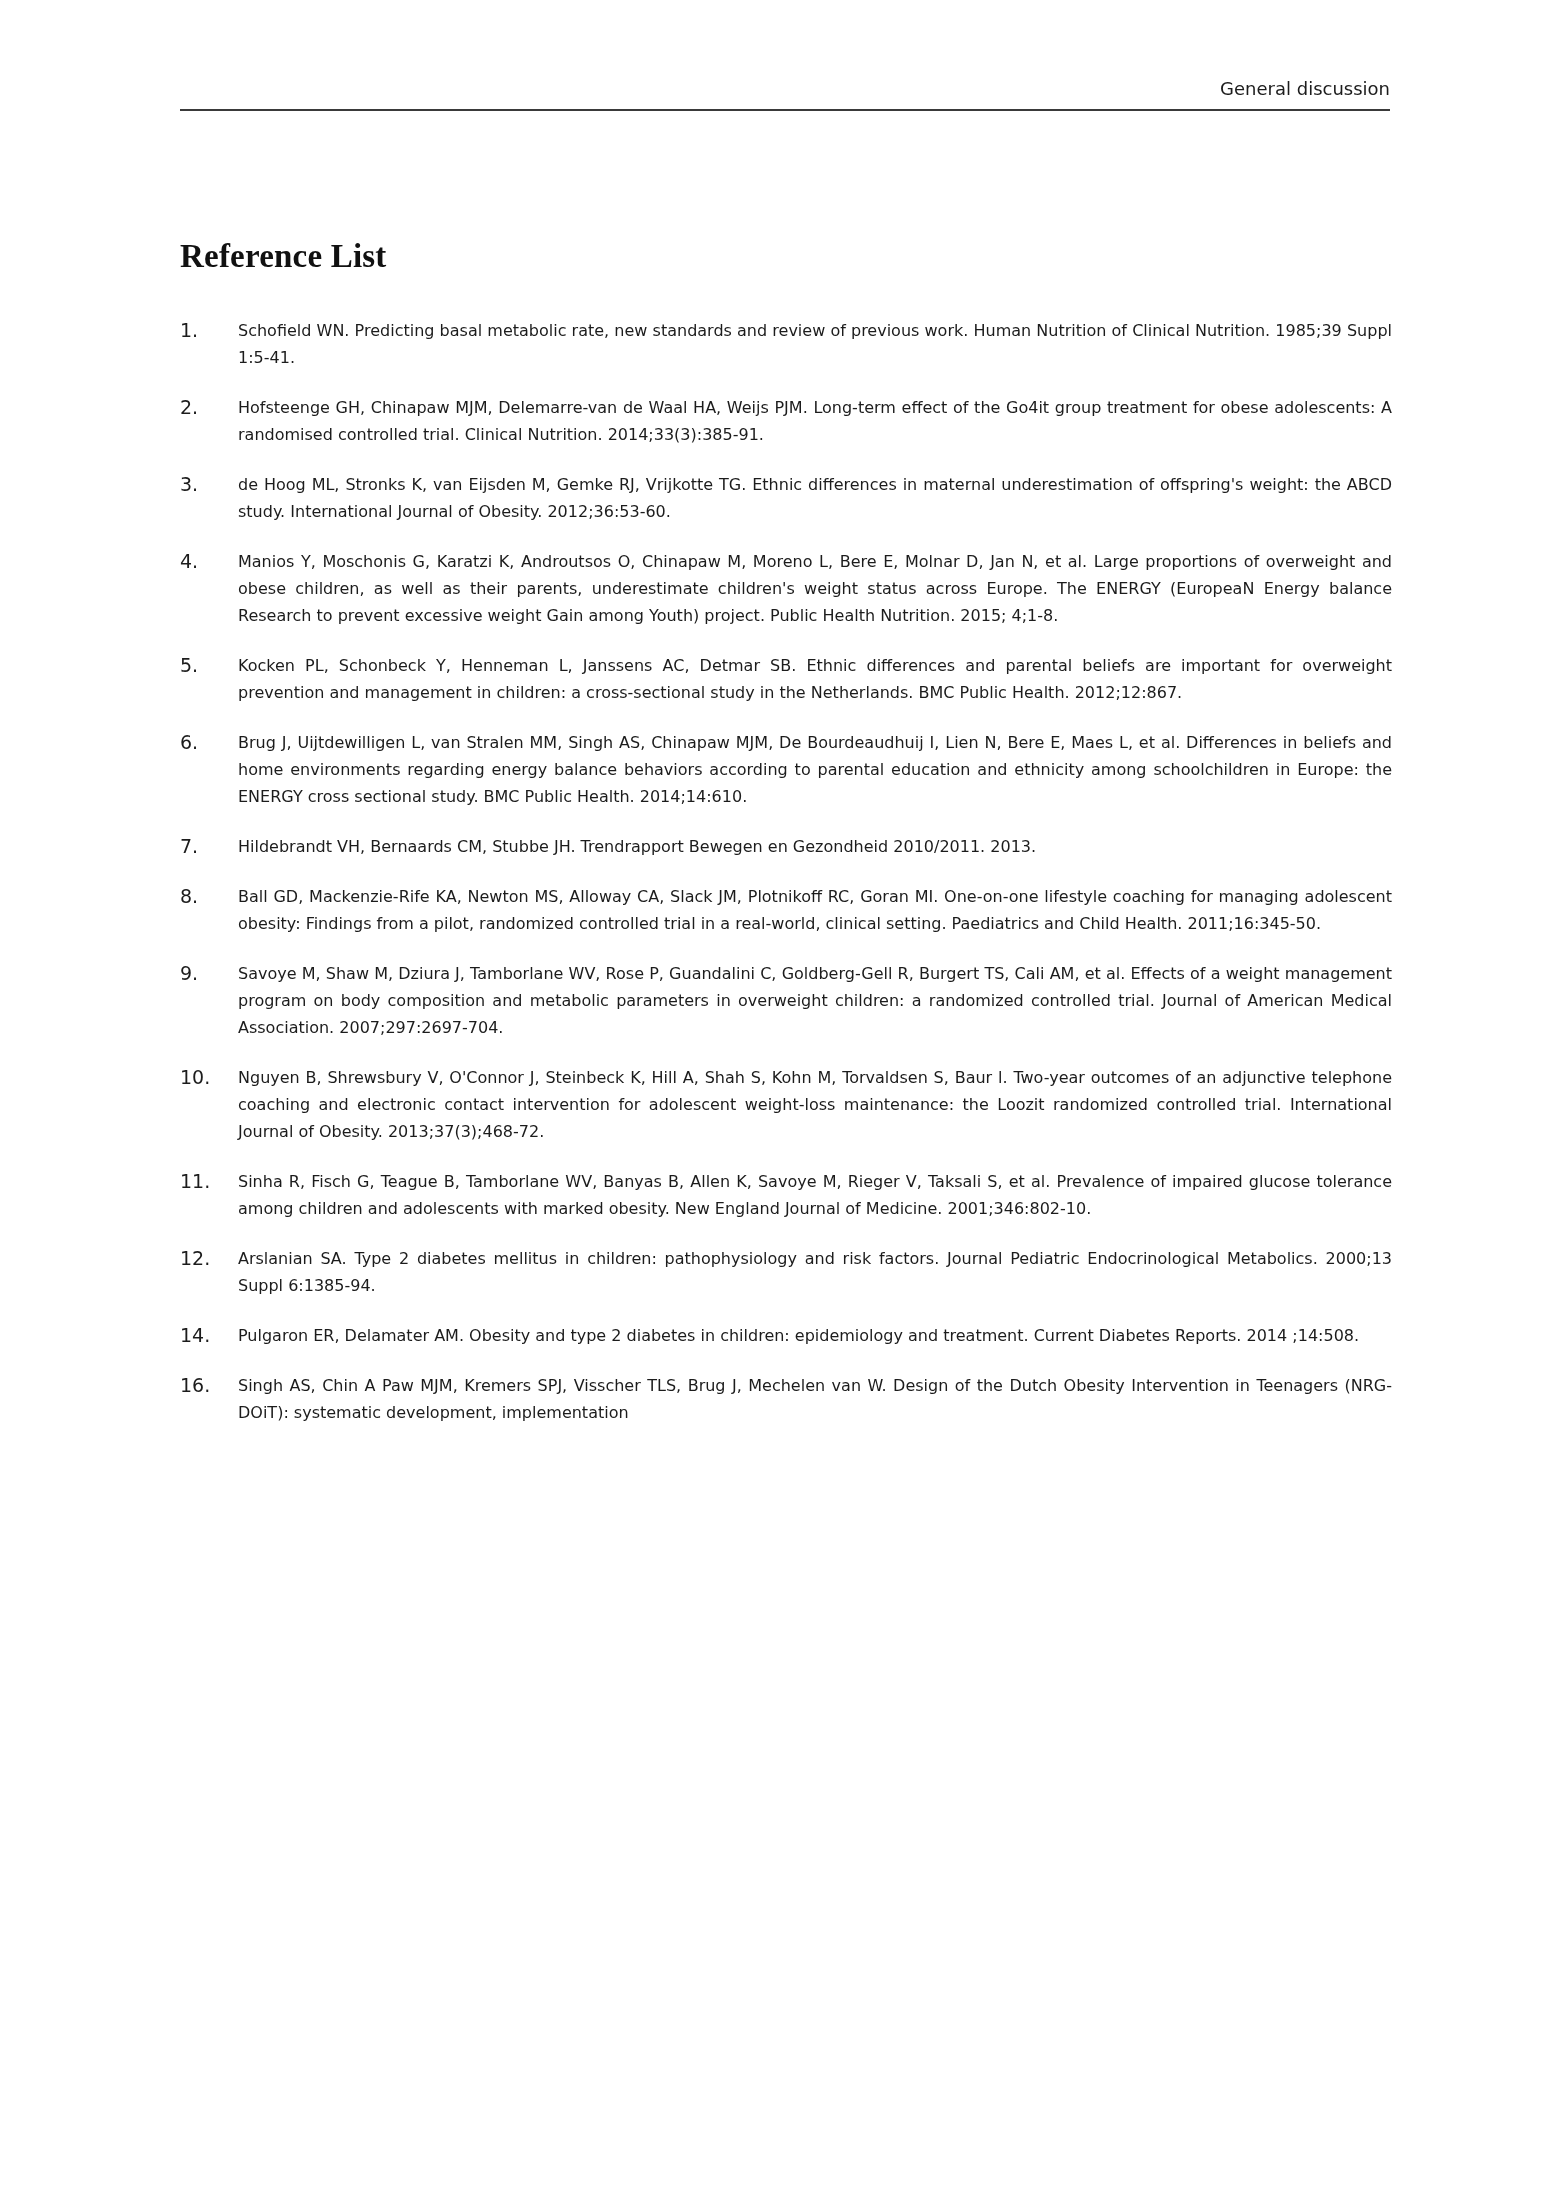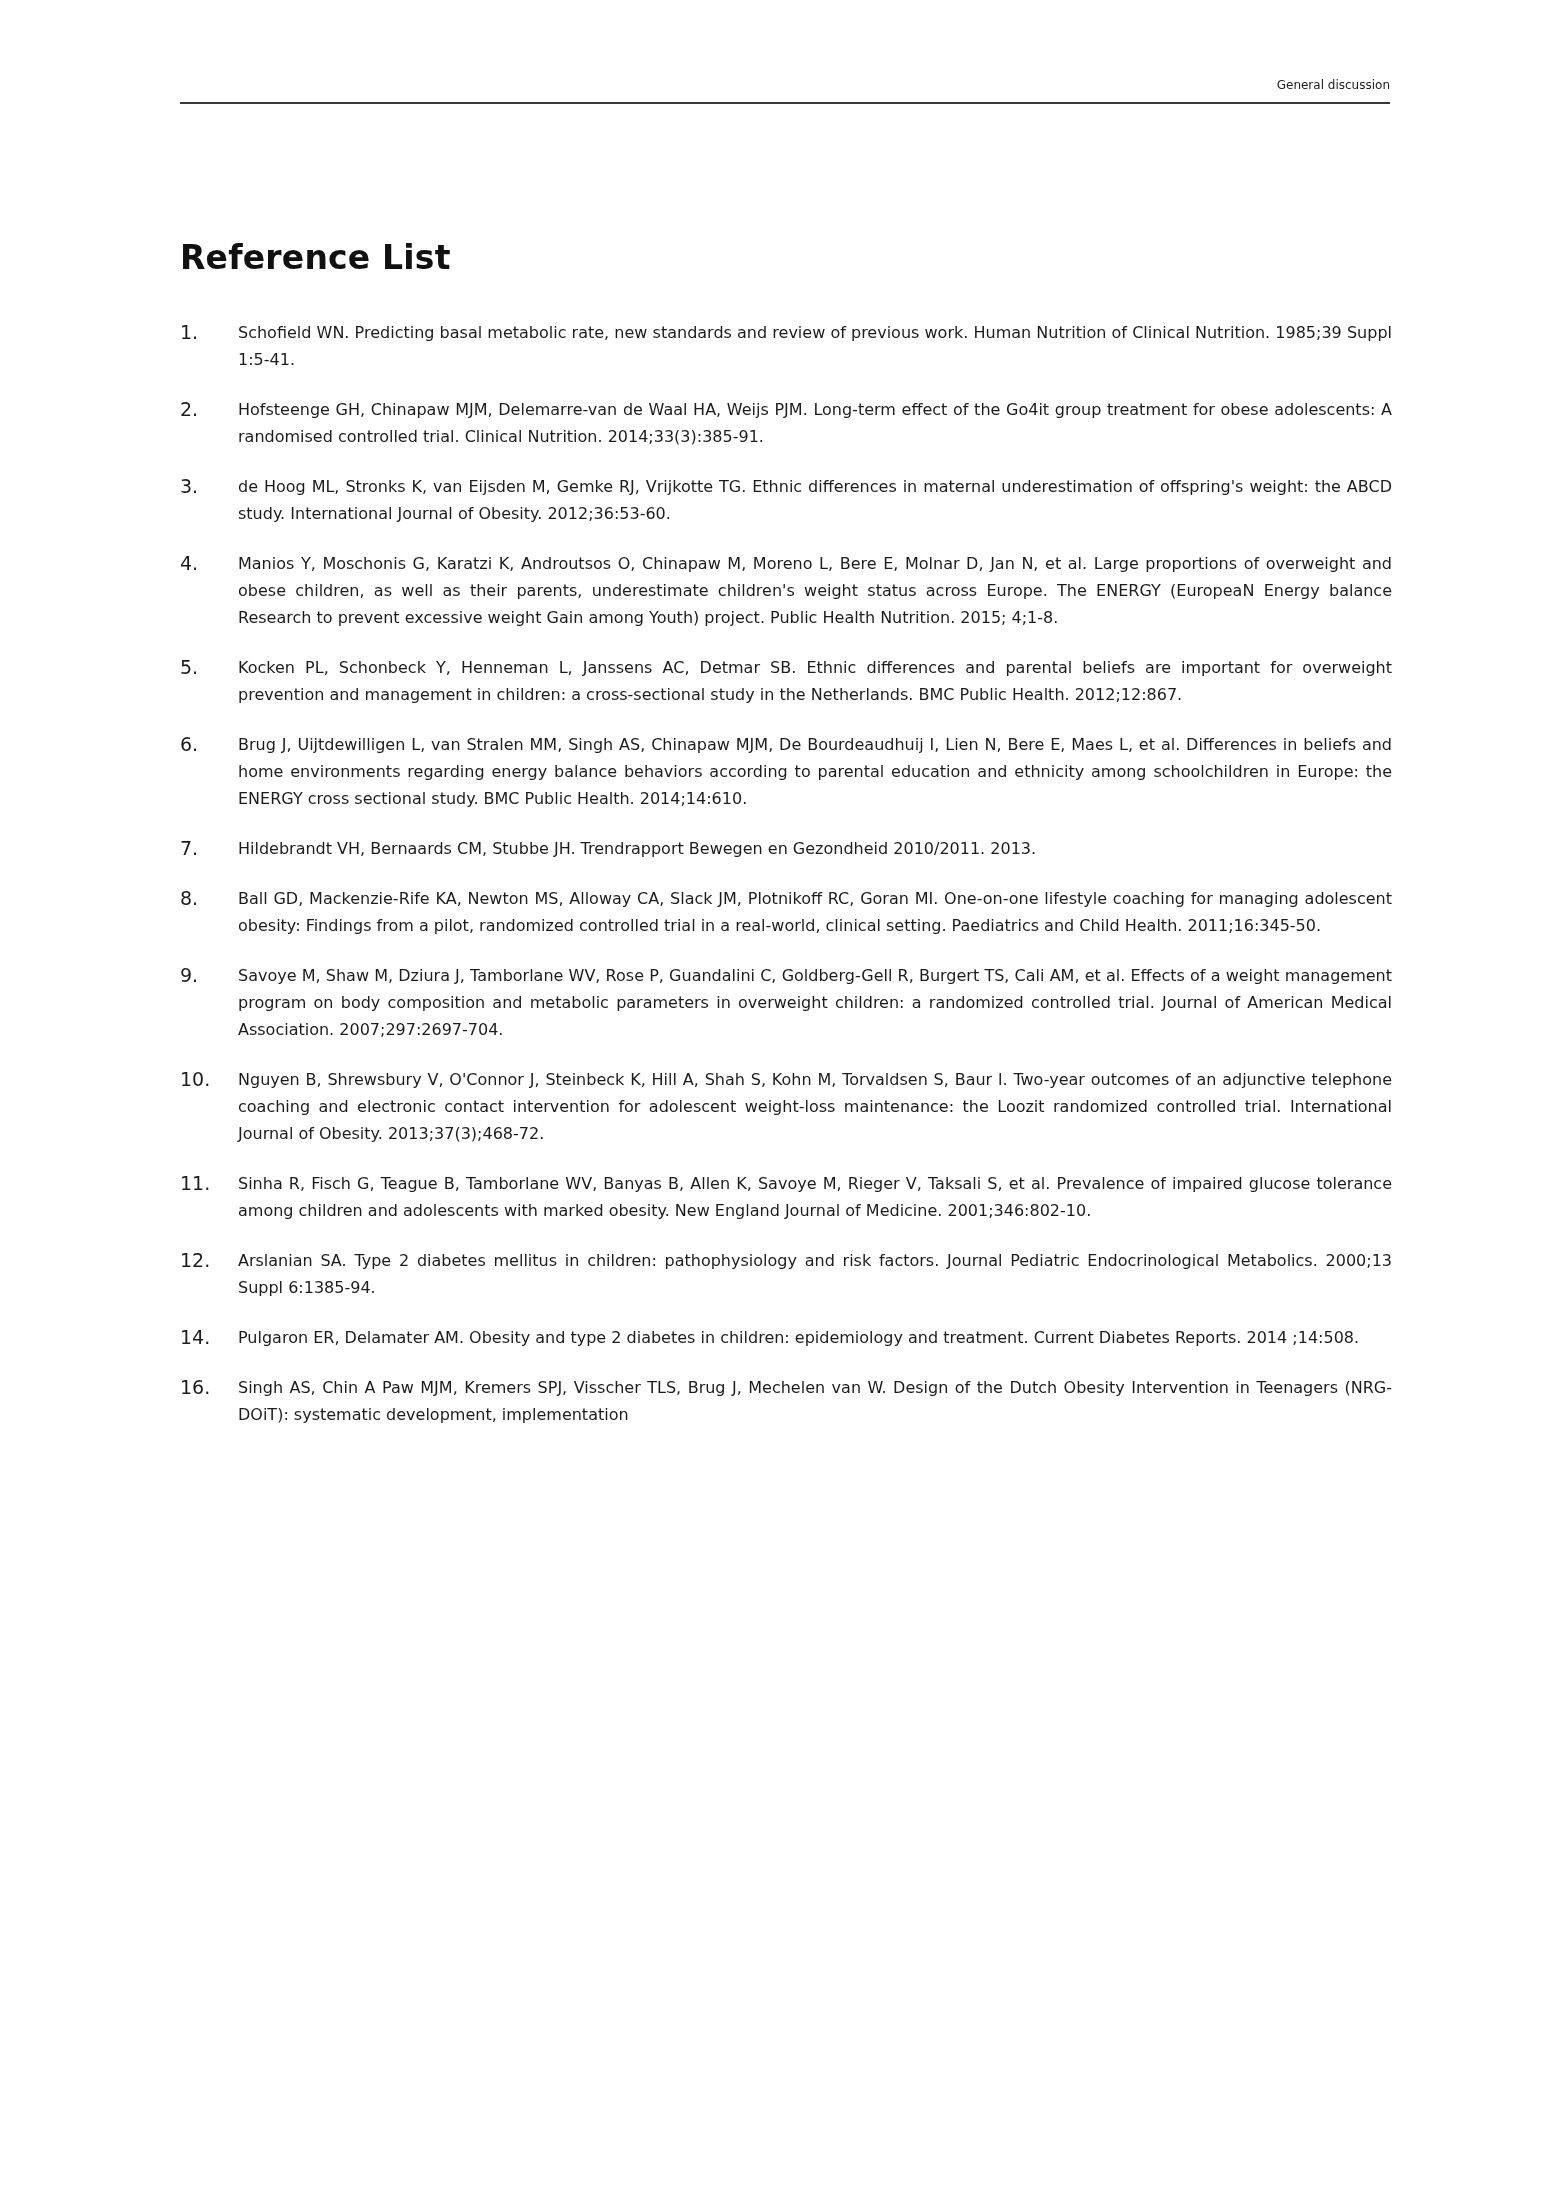--- a/index.html
+++ b/index.html
@@ -16,37 +16,38 @@
     position: absolute;
     inset: 0;
     background: #ffffff;
   }
   .header-area {
     position: absolute;
     top: 78px;
     left: 180px;
     width: 1210px;
     text-align: right;
-    font-size: 12px;
+    font-size: 18px;
     color: #1c1c1c;
     padding-bottom: 10px;
     border-bottom: 2px solid #3a3a3a;
   }
   .content {
     position: absolute;
     top: 238px;
     left: 180px;
     width: 1212px;
   }
   .doc-title {
     font-size: 33px;
     font-weight: bold;
     color: #111111;
     letter-spacing: 0.2px;
     margin-bottom: 42px;
+    font-family: Liberation Serif, serif;
   }
   .ref-list {
     width: 100%;
   }
   .ref-item {
     display: flex;
     align-items: flex-start;
     margin-bottom: 23px;
   }
   .ref-num {

